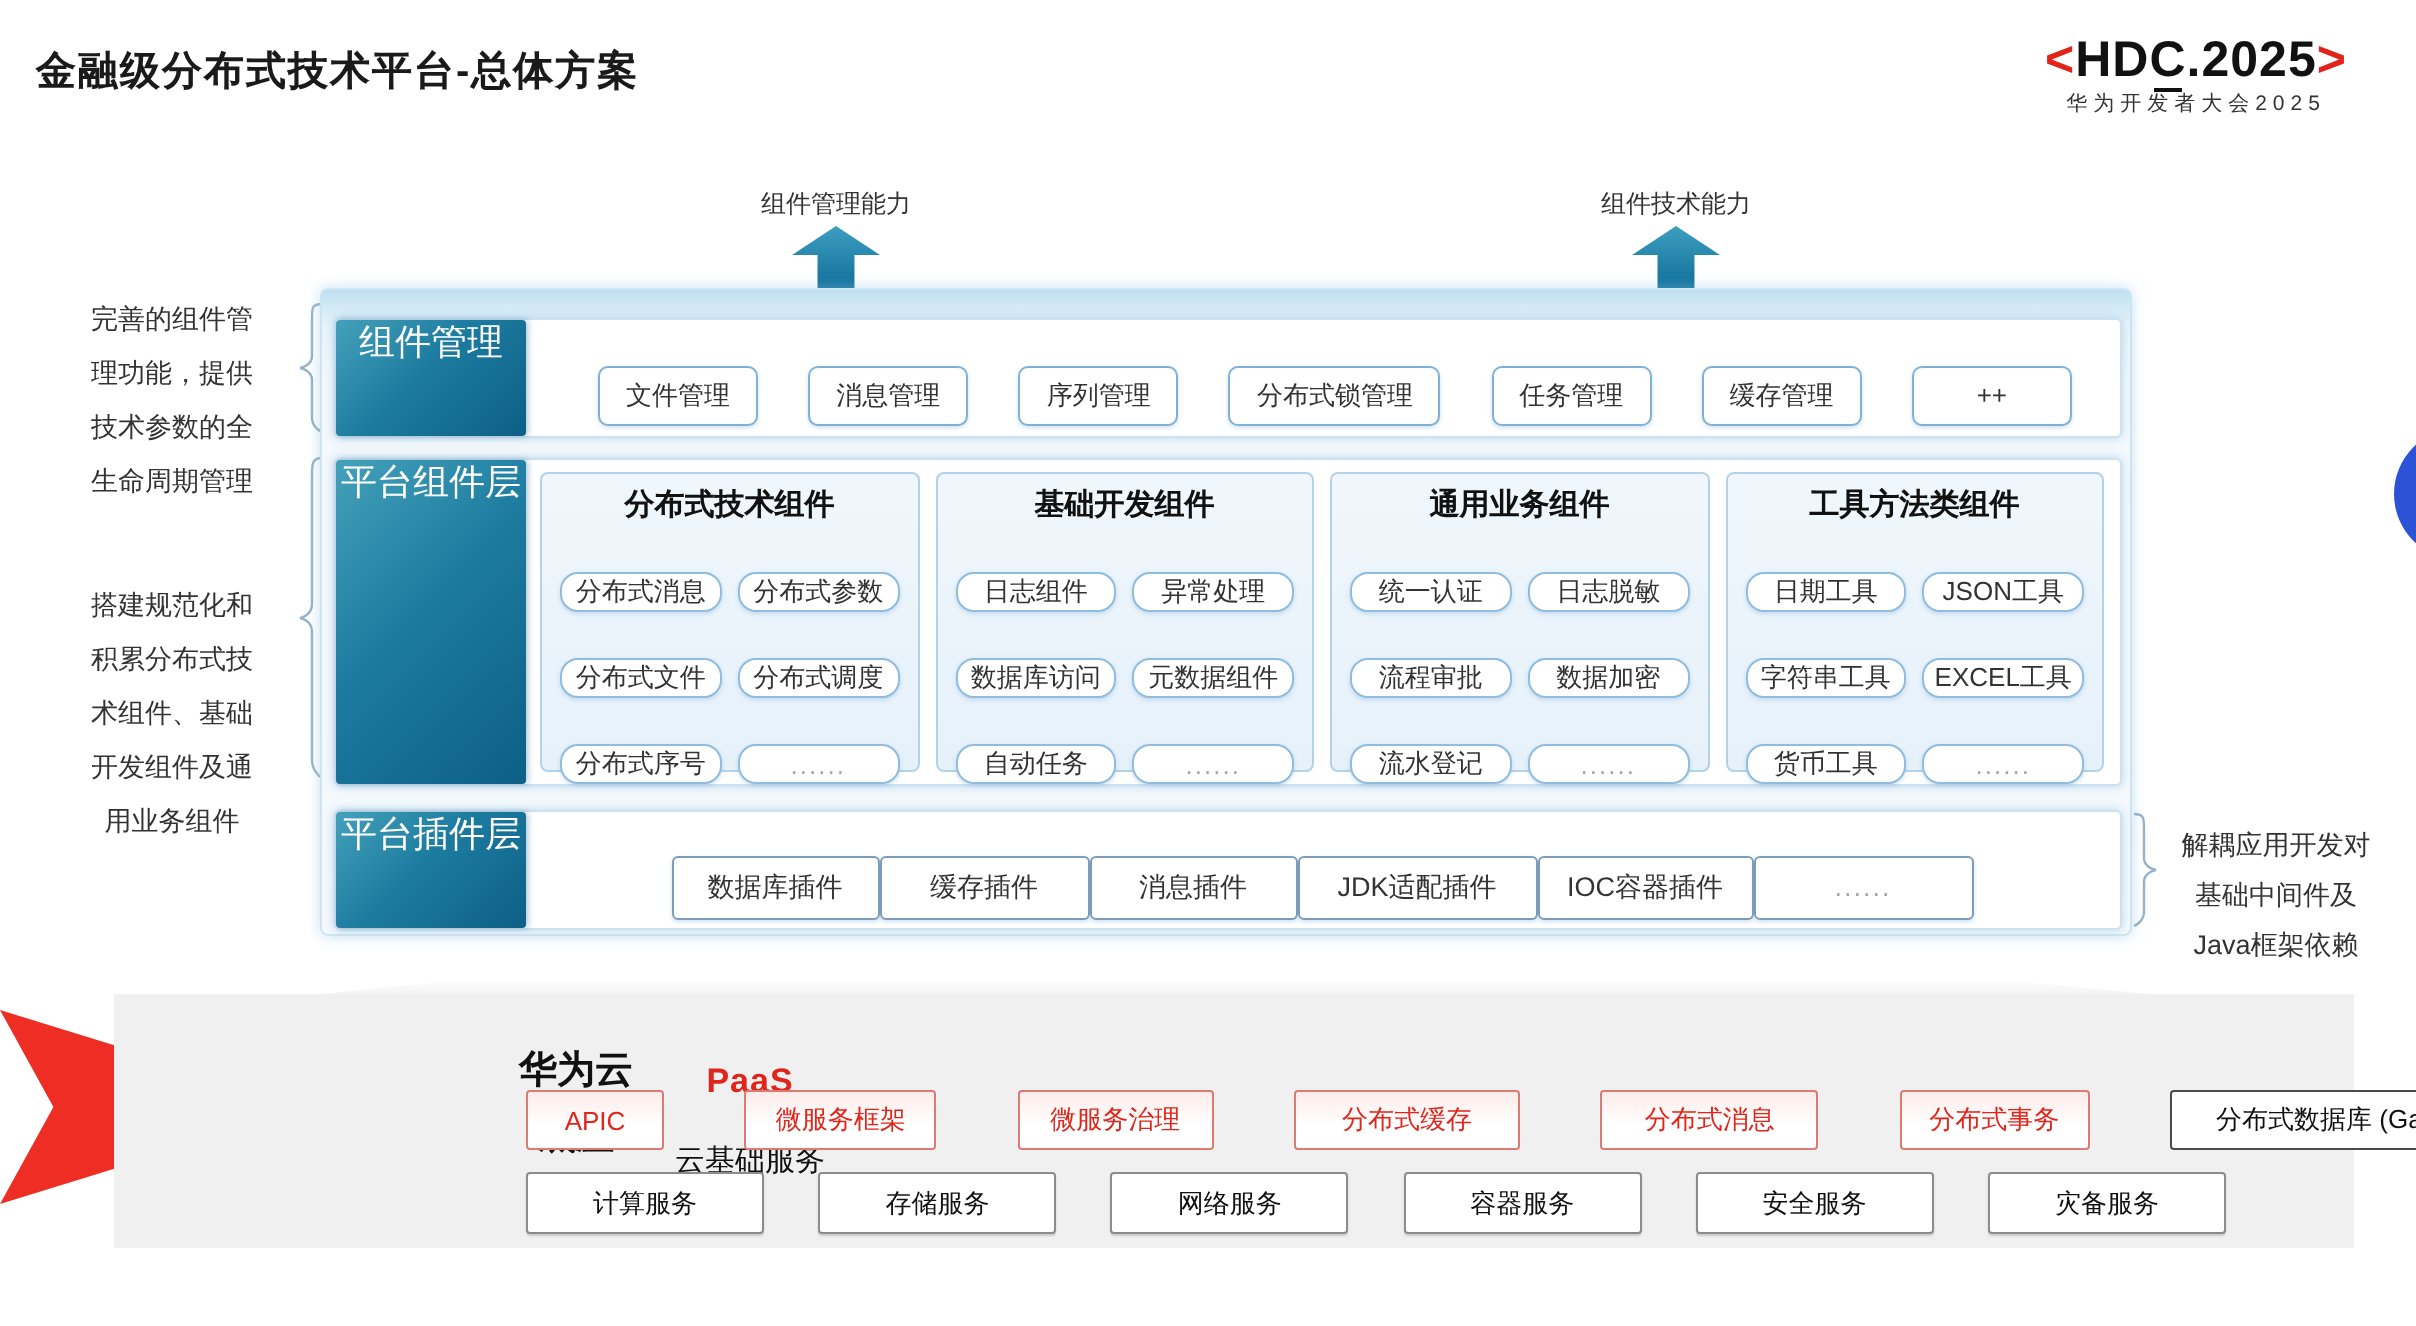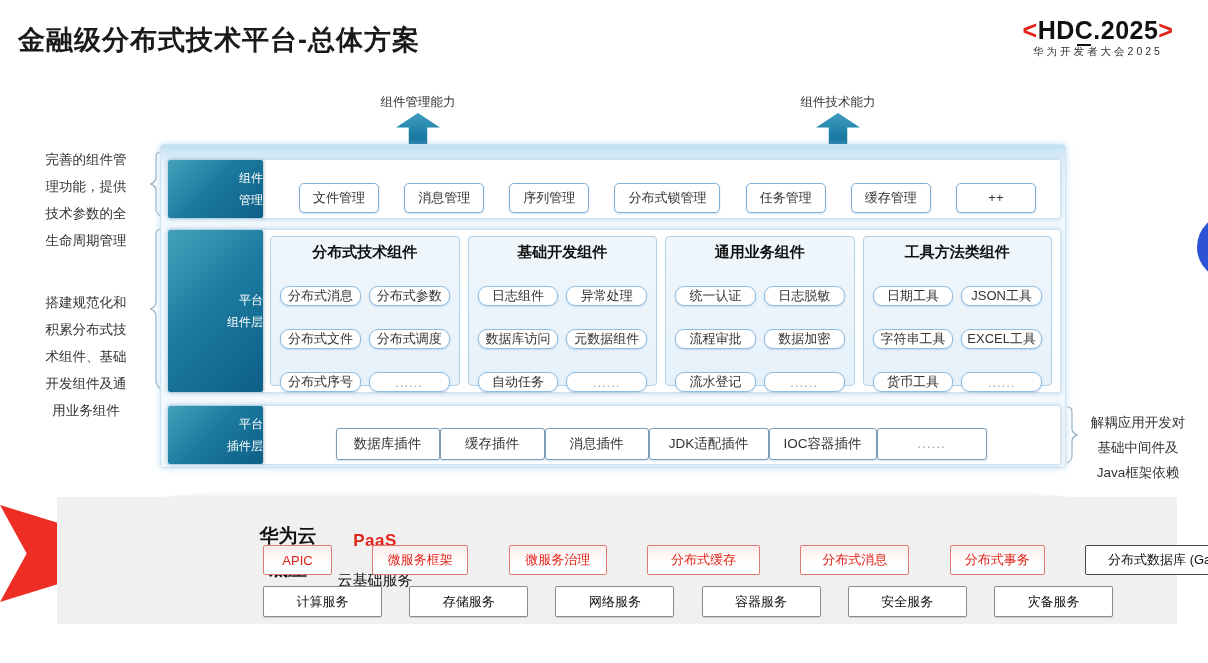--- a/index.html
+++ b/index.html
@@ -2,21 +2,21 @@
 <html><head>
 <meta charset="utf-8">
 <style>
   * { margin:0; padding:0; box-sizing:border-box; }
   html,body { background:#fff; }
   .slide {
     position:relative; width:1208px; height:663px; overflow:hidden;
     background:#fff; font-family:"Liberation Sans","DejaVu Sans",sans-serif; color:#222;
   }
   
-  .title { position:absolute; left:18px; top:22px; font-size:27px; font-weight:800; color:#1a1a1a; letter-spacing:1px; }
+  .title { position:absolute; left:18px; top:22px; font-size:20px; font-weight:800; color:#1a1a1a; letter-spacing:1px; }
   .logo { position:absolute; right:10px; top:16px; width:200px; text-align:center; }
   .logo-line { font-size:25px; font-weight:800; color:#111; letter-spacing:0.5px; white-space:nowrap; }
   .logo-bracket { color:#e2231a; font-weight:800; }
   .logo-c { position:relative; }
   .logo-c::after { content:""; position:absolute; left:2px; right:2px; bottom:-2px; height:2.5px; background:#111; }
   .logo-sub { margin-top:0; font-size:10.5px; color:#333; letter-spacing:3px; white-space:nowrap; }
   
   .cap { position:absolute; width:120px; text-align:center; }
   .cap-label { font-size:12.5px; color:#333; }
   .cap-arrow { width:44px; height:33px; margin:2px auto 0;
@@ -34,22 +34,22 @@
   .frame { position:absolute; left:160px; top:144px; width:906px; height:324px;
     background:linear-gradient(180deg,#bfe0f2 0,#e9f4fb 18px,#f3f9fd 45px,#f4f9fd 100%);
     border:1px solid #cfe4f2; border-radius:4px; box-shadow:0 0 7px rgba(150,200,235,.55); }
   .layer-row { position:absolute; left:6px; width:894px; background:#fff;
     border:1px solid #cde2f1; border-radius:3px; box-shadow:0 0 5px rgba(130,180,220,.5); }
   #row-mgmt { top:14px; height:60px; }
   #row-comp { top:84px; height:164px; }
   #row-plugin { top:260px; height:60px; }
   .layer-label { position:absolute; left:0; top:0; bottom:0; width:95px;
     background:linear-gradient(135deg,#44a1ba 0%,#1d7ba0 45%,#0d5f86 100%);
-    border-radius:2px; color:#fff; font-size:12px; line-height:22px;
-    display:flex; flex-direction:column; align-items:flex-end; justify-content:center;
+    border-radius:2px; color:#fff; font-size:18px; line-height:22px;
+    display:flex; align-items:flex-start; justify-content:center;
     box-shadow:1px 0 3px rgba(20,90,130,.35); }
   
   .mgmt-items { position:absolute; left:131px; right:24px; top:0; bottom:0;
     display:flex; align-items:center; justify-content:space-between; }
   .btn { background:#fff; border:1px solid #7fb0d8; border-radius:5px;
     font-size:13px; color:#333; display:flex; align-items:center; justify-content:center;
     height:30px; box-shadow:0 1px 2px rgba(120,170,215,.35); white-space:nowrap;margin-top:17px; }
   .mgmt-items .btn { width:80px; }
   .mgmt-items .btn.wide { width:106px; }
   

